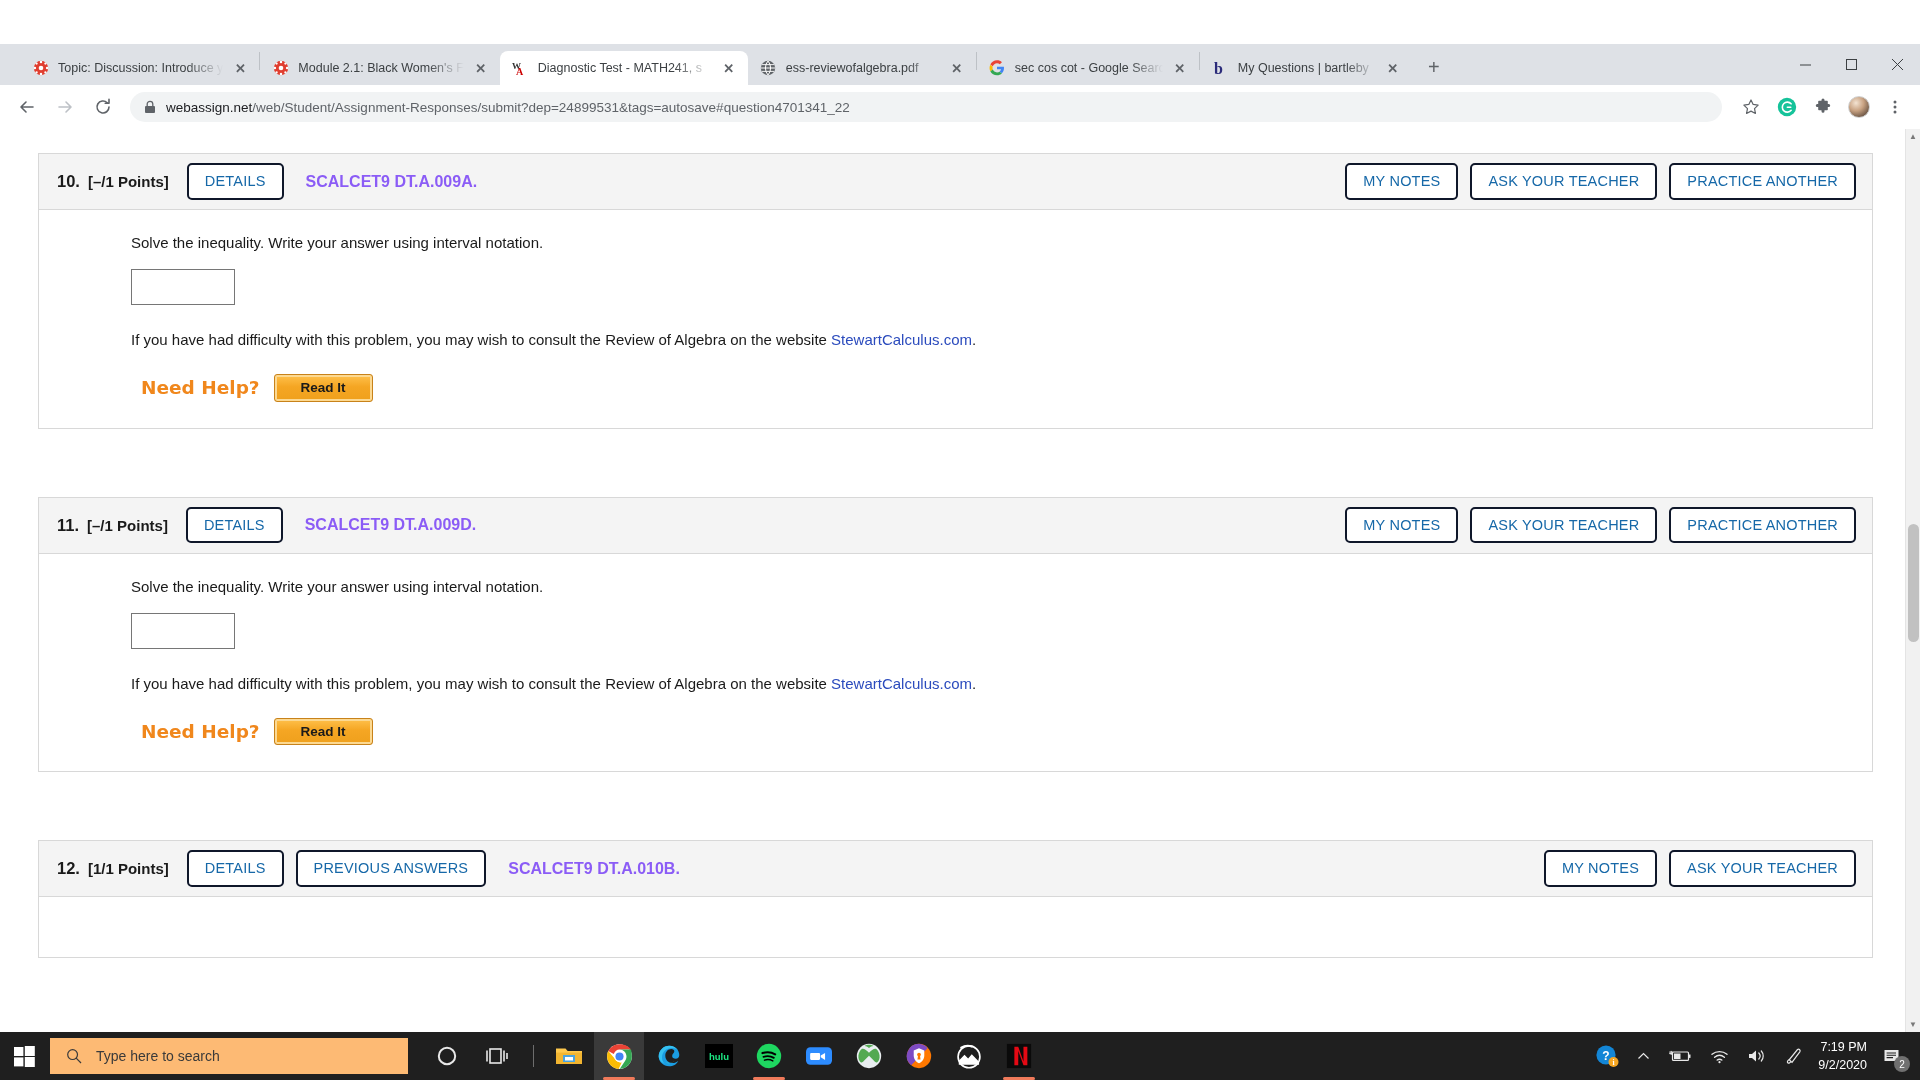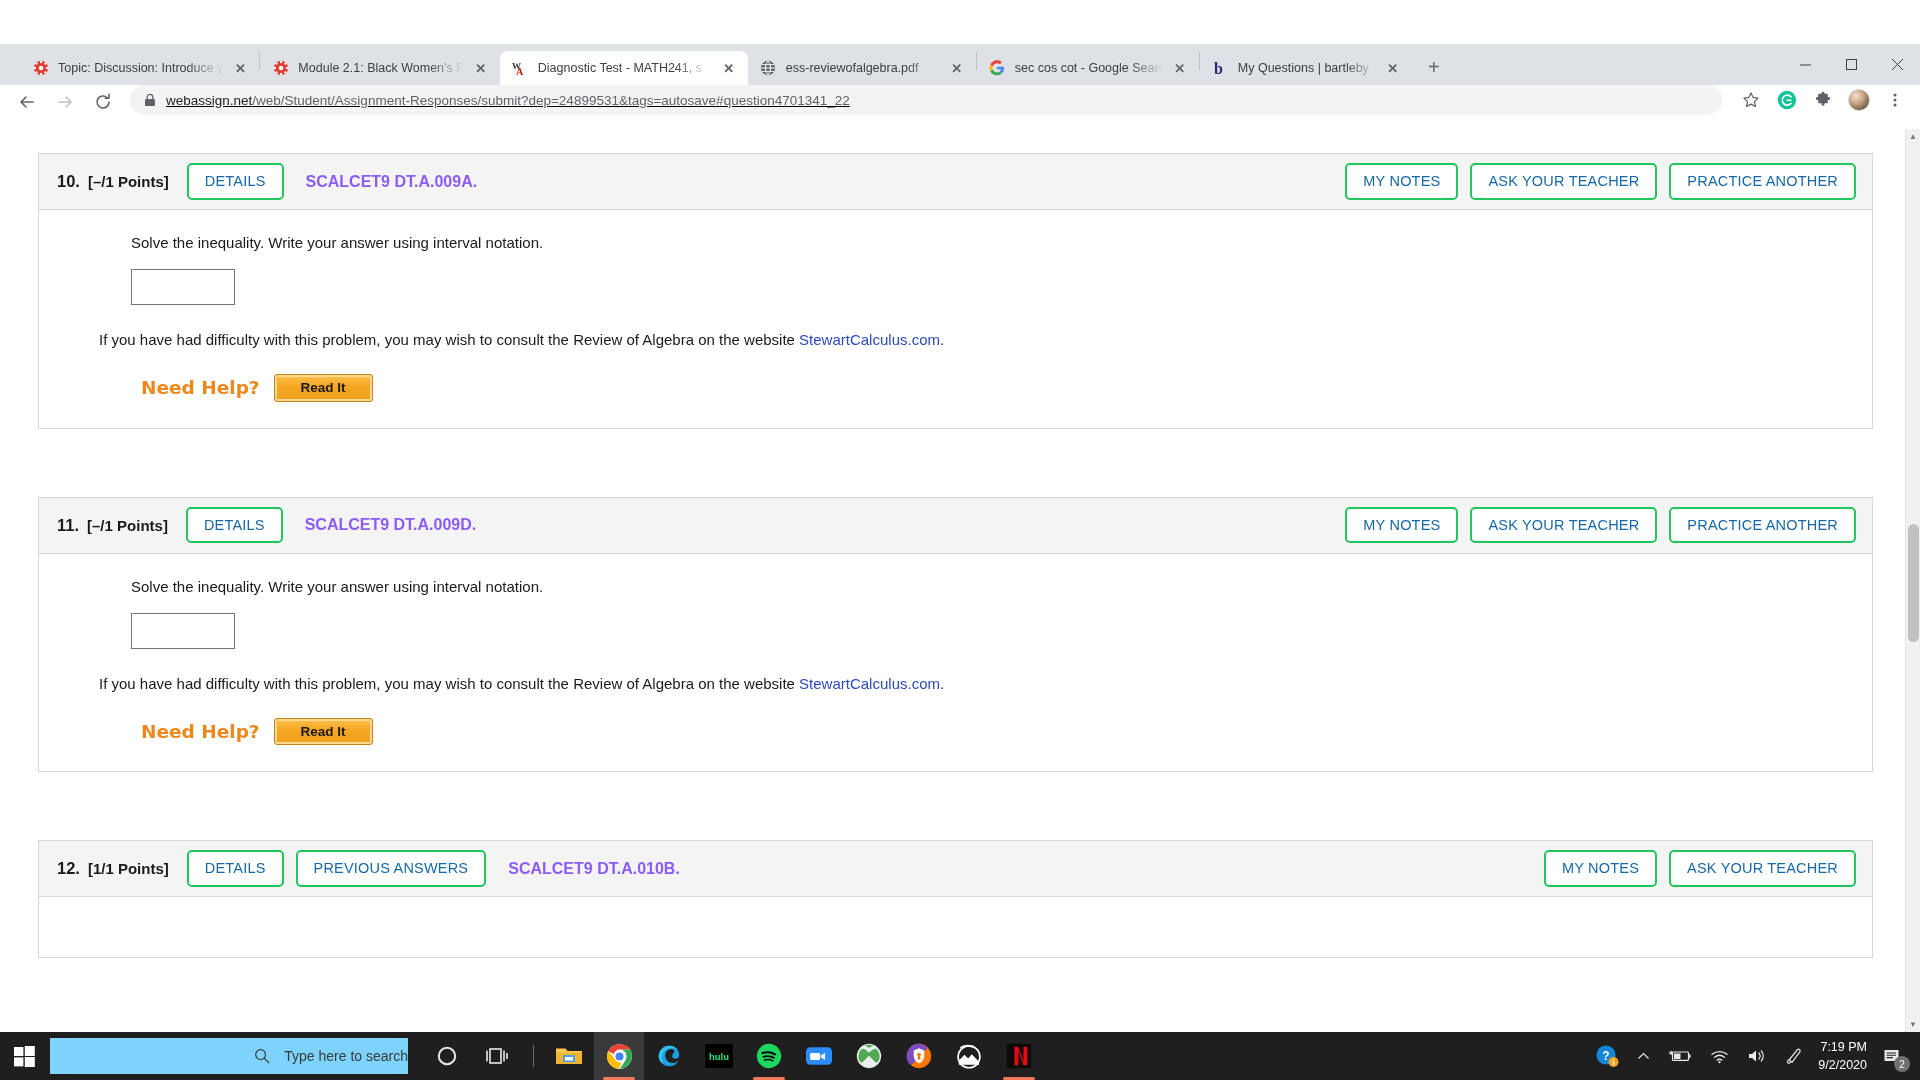--- a/index.html
+++ b/index.html
@@ -79,24 +79,23 @@
   }
 
   
   .fav-canvas { width: 16px; height: 16px; position: relative; }
   .fav-canvas svg { display: block; }
 
   
   .toolbar {
     height: 44px;
     background: #ffffff;
-    display: flex; 
+    display: flex; align-items: center;
     padding: 0 10px;
     flex: none;
-    text-decoration: underline;
   }
   .nav-btn {
     width: 34px; height: 34px; margin-right: 4px;
     display: flex; align-items: center; justify-content: center;
     border-radius: 50%; color: #5f6368;
     flex: none;
   }
   .nav-btn.disabled { color: #bdc1c6; }
   .omnibox {
     flex: 1;
@@ -154,21 +153,21 @@
   }
   .qnum {
     font-size: 16.5px; font-weight: bold; color: #1a1a1a;
     margin-right: 8px;
   }
   .qpoints {
     font-size: 15px; font-weight: bold; color: #1a1a1a;
     margin-right: 18px;
   }
   .btn-outline {
-    border: 2px solid #22c55e;
+    border: 2px solid #0f172a;
     border-radius: 5px;
     color: #1668a8;
     background: #ffffff;
     font-size: 14.5px;
     letter-spacing: 0.2px;
     padding: 9px 16px;
     line-height: 1;
     white-space: nowrap;
     font-family: "Liberation Sans", sans-serif;
   }
@@ -189,21 +188,21 @@
   }
   .mathline .num { color: #e8231f; }
   .mathline .var { font-style: italic; color: #111111; }
   .mathline .bar { color: #1b3fbf; }
   .answer-box {
     width: 104px; height: 36px;
     border: 1px solid #767676;
     background: #ffffff;
     margin: 18px 0 0 72px;
   }
-  .helpline { font-size: 15px; color: #1a1a1a; margin: 26px 0 0 40px; }
+  .helpline { font-size: 15px; color: #1a1a1a; margin: 26px 0 0 72px; }
   .helpline a { color: #2b4bbd; text-decoration: none; }
   .needhelp-row { display: flex; align-items: center; margin: 26px 0 0 82px; }
   .needhelp {
     color: #f0871c; font-size: 18.5px; font-weight: bold;
     font-family: "DejaVu Sans", sans-serif;
     margin-right: 14px;
   }
   .readit {
     background: linear-gradient(to bottom, #ffc14d 0%, #f5a623 45%, #efa01c 100%);
     border: 1px solid #c8821a;
@@ -240,25 +239,24 @@
     display: flex; align-items: center;
     flex: none;
     position: relative;
   }
   .start-btn {
     width: 48px; height: 48px;
     display: flex; align-items: center; justify-content: center;
   }
   .tb-search {
     width: 358px; height: 36px;
-    background: #7dd3fc;
+    background: #fdba74;
     display: flex; align-items: center;
     padding-left: 16px;
     margin-left: 2px;
-    justify-content: flex-end;
   }
   .tb-search-text { font-size: 14px; color: #3a3a3a; margin-left: 14px; }
   .tb-apps { display: flex; align-items: flex-end; margin-left: 14px; height: 48px; }
   .tb-app {
     width: 50px; height: 48px;
     display: flex; align-items: center; justify-content: center;
     position: relative;
   }
   .tb-app.active { background: #3a3a3a; }
   .tb-app .underline {

